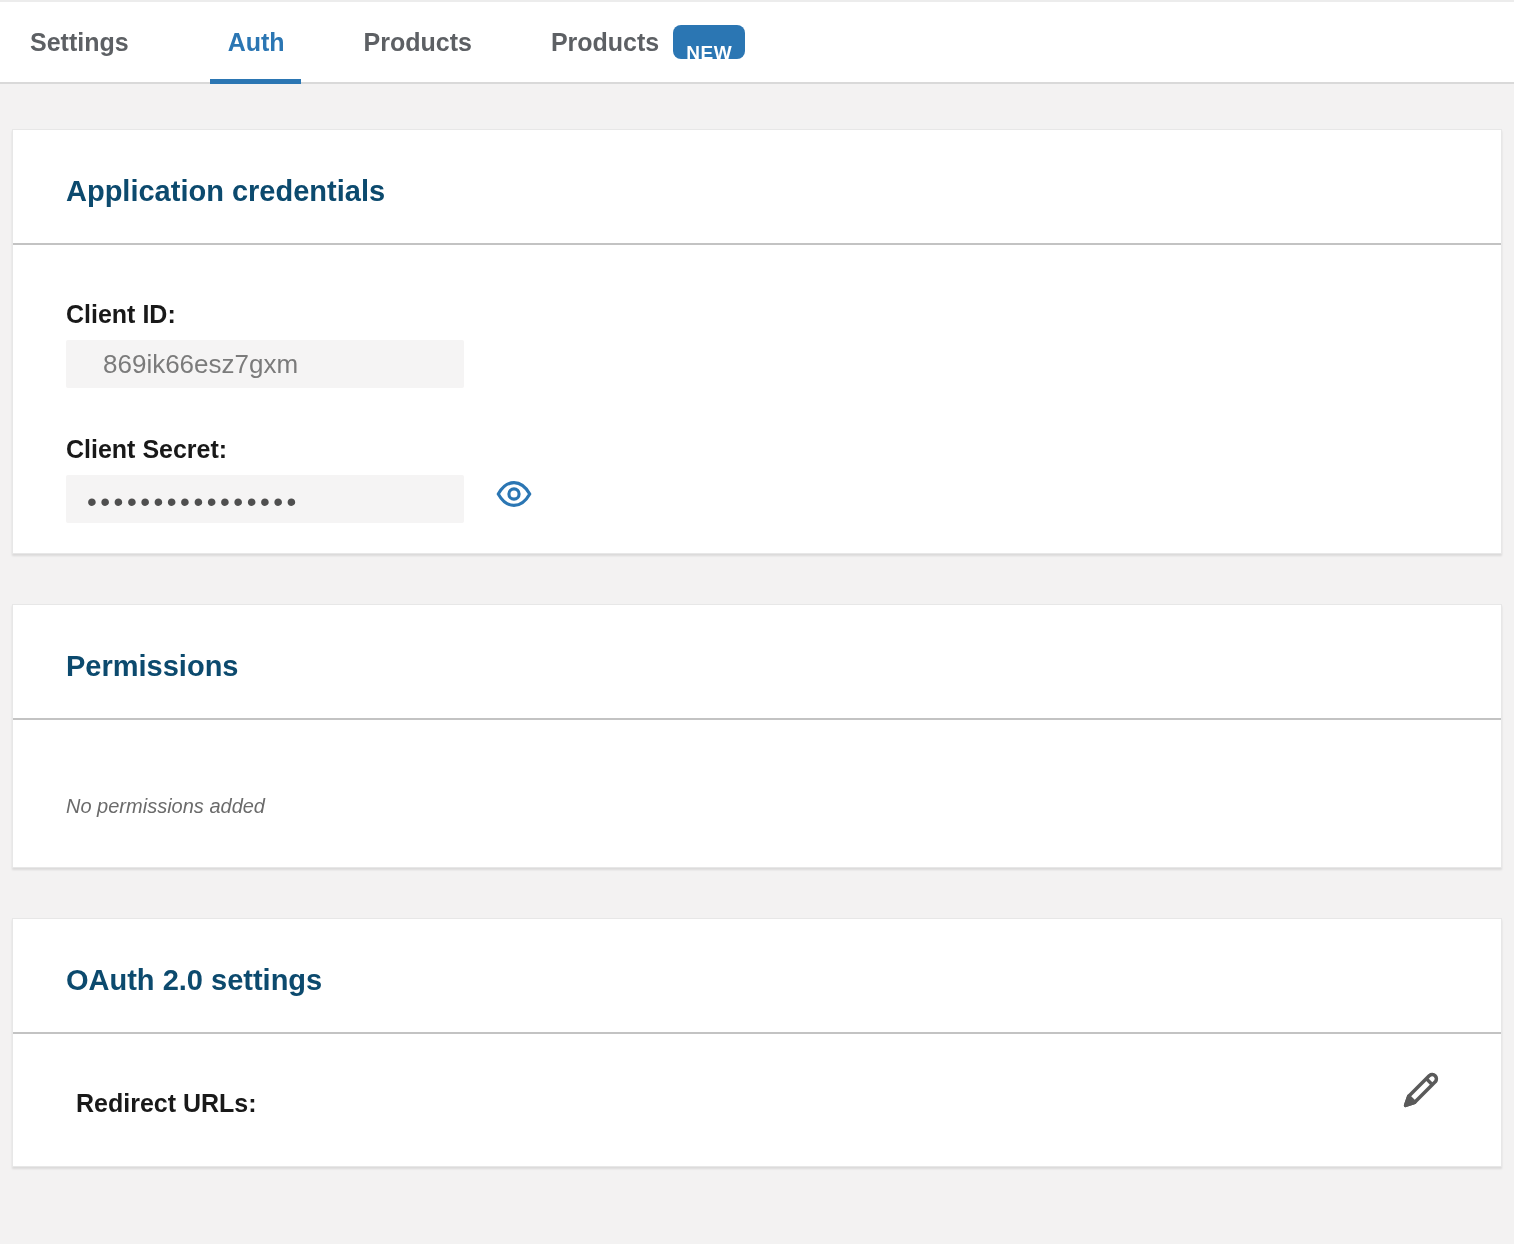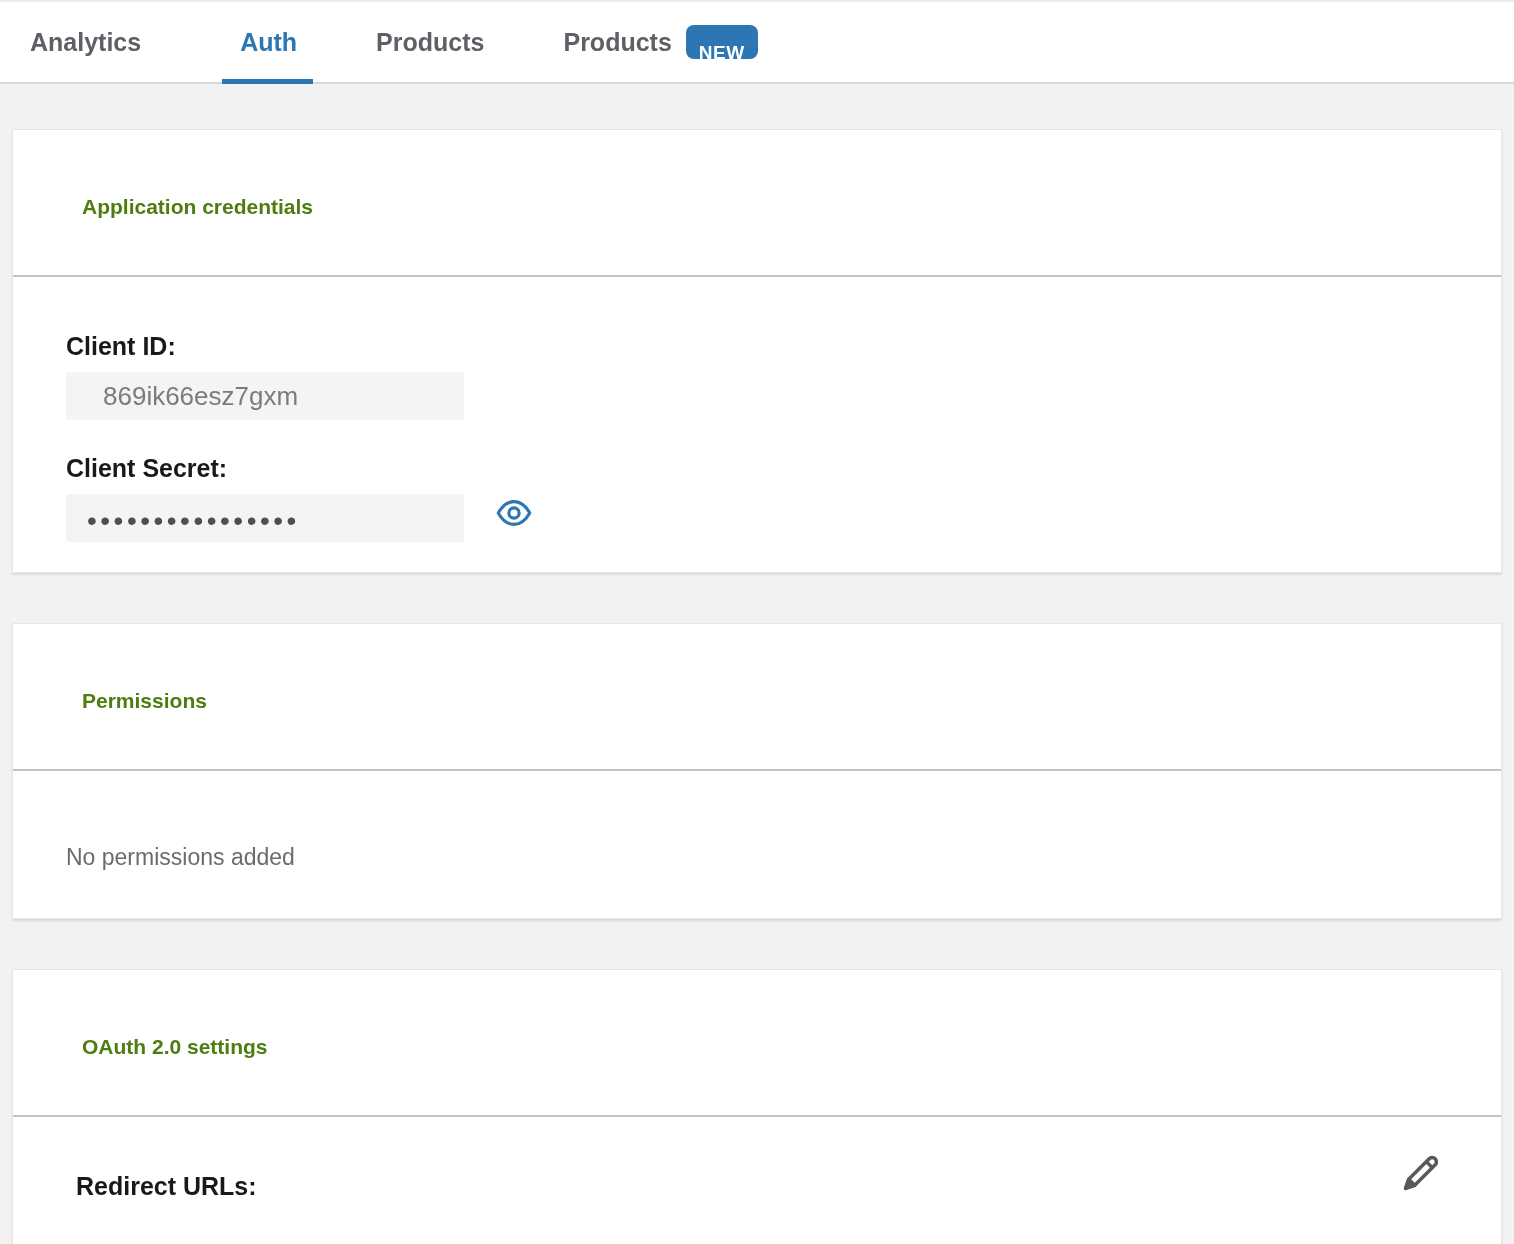--- a/index.html
+++ b/index.html
@@ -62,25 +62,25 @@
   
   main{padding:45px 12px 0;}
   .card{
     background:#ffffff;
     border:1px solid #e7e7e7;
     box-shadow:0 2px 2px rgba(0,0,0,.10);
   }
   .card + .card{margin-top:50px;}
   .card-header{padding:44px 53px 35px;}
   .card-title{
-    margin:16px;
-    font-size:21px;
+    margin:0;
+    font-size:29px;
     font-weight:700;
     line-height:34px;
-    color:#4d7c0f;
+    color:#0c4a6e;
   }
   .card-body{border-top:2px solid #c3c3c3;}
 
   
   .cred-body{padding:54px 53px 30px;}
   .field-label{
     font-size:25px;
     font-weight:700;
     line-height:30px;
     color:#191919;
@@ -93,21 +93,21 @@
     border-radius:2px;
     display:flex;
     align-items:center;
     padding:0 21px;
   }
   .input-value{
     font-size:26px;
     color:#7b7b7b;
     margin-left:16px;
   }
-  .label-secret{margin-top:33px;}
+  .label-secret{margin-top:46px;}
   .secret-row{
     margin-top:0;
     display:flex;
     align-items:center;
     gap:32px;
   }
   .dots{
     font-size:28px;
     letter-spacing:3.5px;
     color:#4f4f4f;
@@ -118,41 +118,42 @@
     background:none;border:none;padding:0;margin:0;
     cursor:pointer;
     display:flex;align-items:center;justify-content:center;
   }
   .eye-btn{width:36px;height:36px;}
   .eye-btn svg{width:36px;height:32px;}
 
   
   .perm-body{padding:70px 53px 45px;}
   .empty-text{
-    font-size:23px;
+    font-style:italic;
+    font-size:20px;
     line-height:32px;
     color:#6b6b6b;
   }
 
   
   .oauth-body{padding:54px 63px 48px;position:relative;}
   .redirect-empty{margin-top:16px;}
   .pencil-btn{
     position:absolute;
     top:34px;right:58px;
     width:44px;height:44px;
   }
   .pencil-btn svg{width:44px;height:44px;}
 </style>
 </head>
 <body>
 
 <header class="tabbar">
   <div class="tab">
-    <span>Analytics</span>
+    <span>Settings</span>
   </div>
   <div class="tab active">
     <span>Auth</span>
   </div>
   <div class="tab">
     <span>Products</span>
   </div>
   <div class="tab">
     <span>Products</span>
     <span class="badge">NEW</span>

